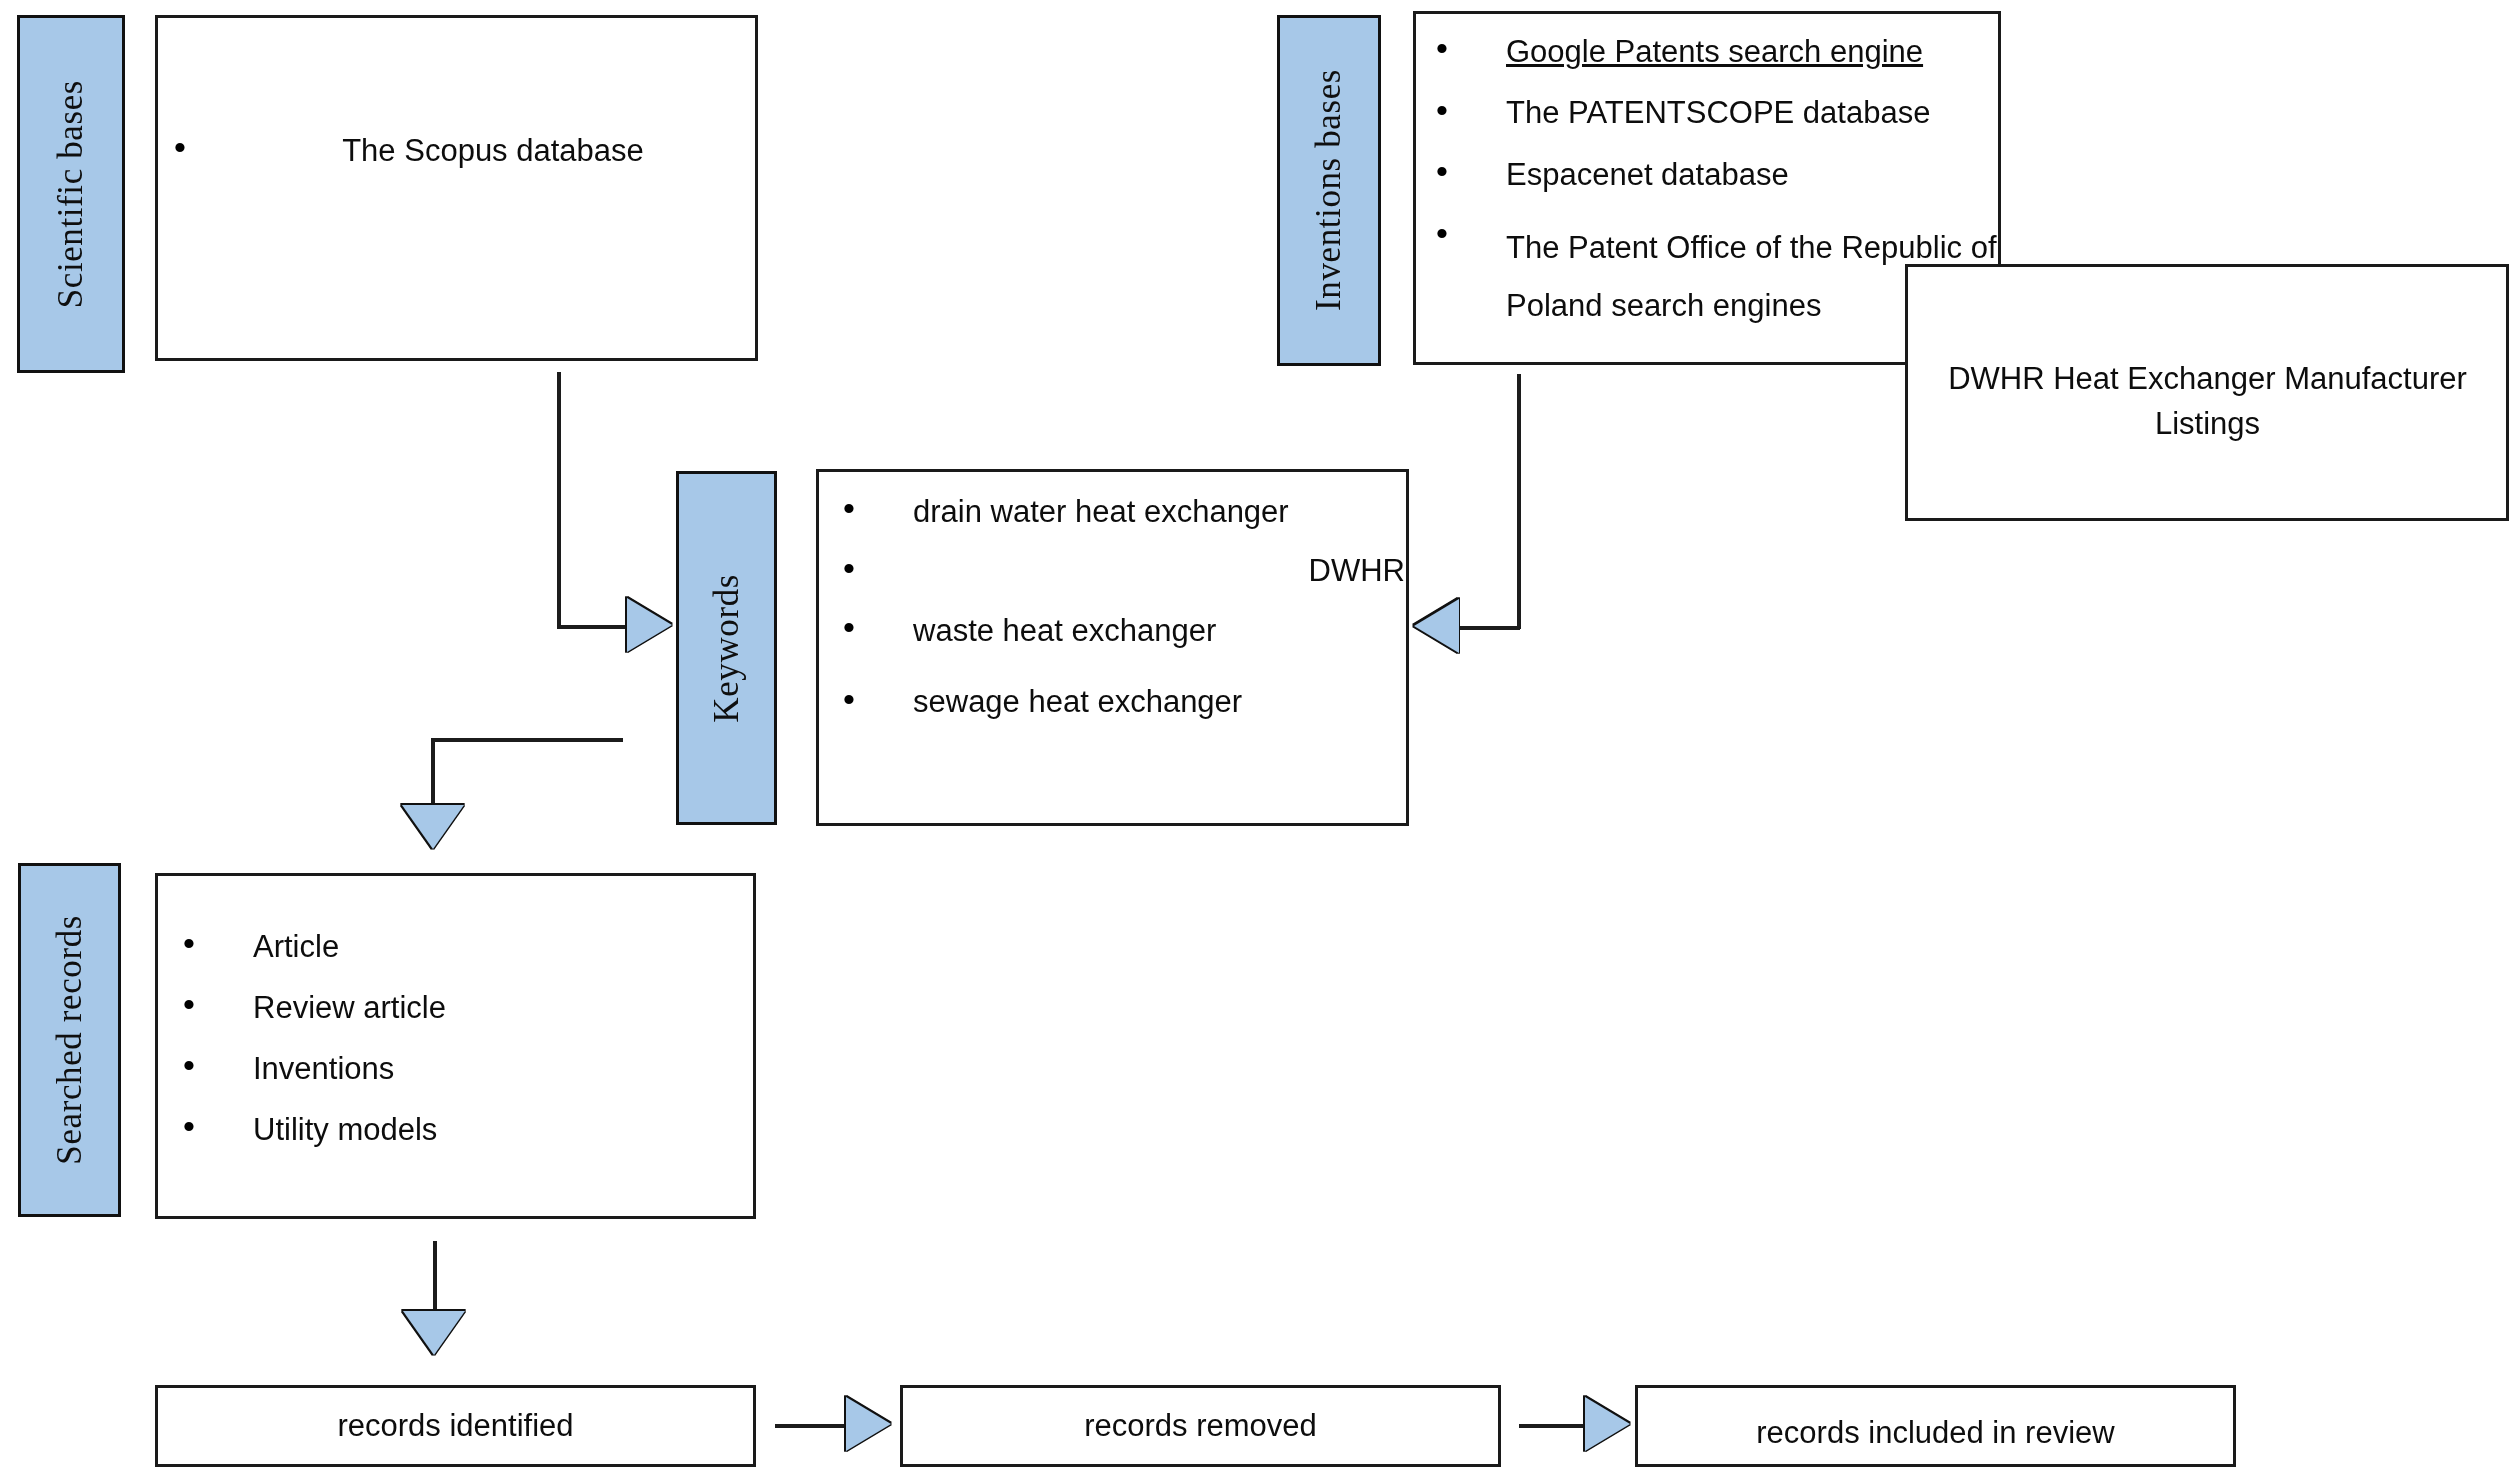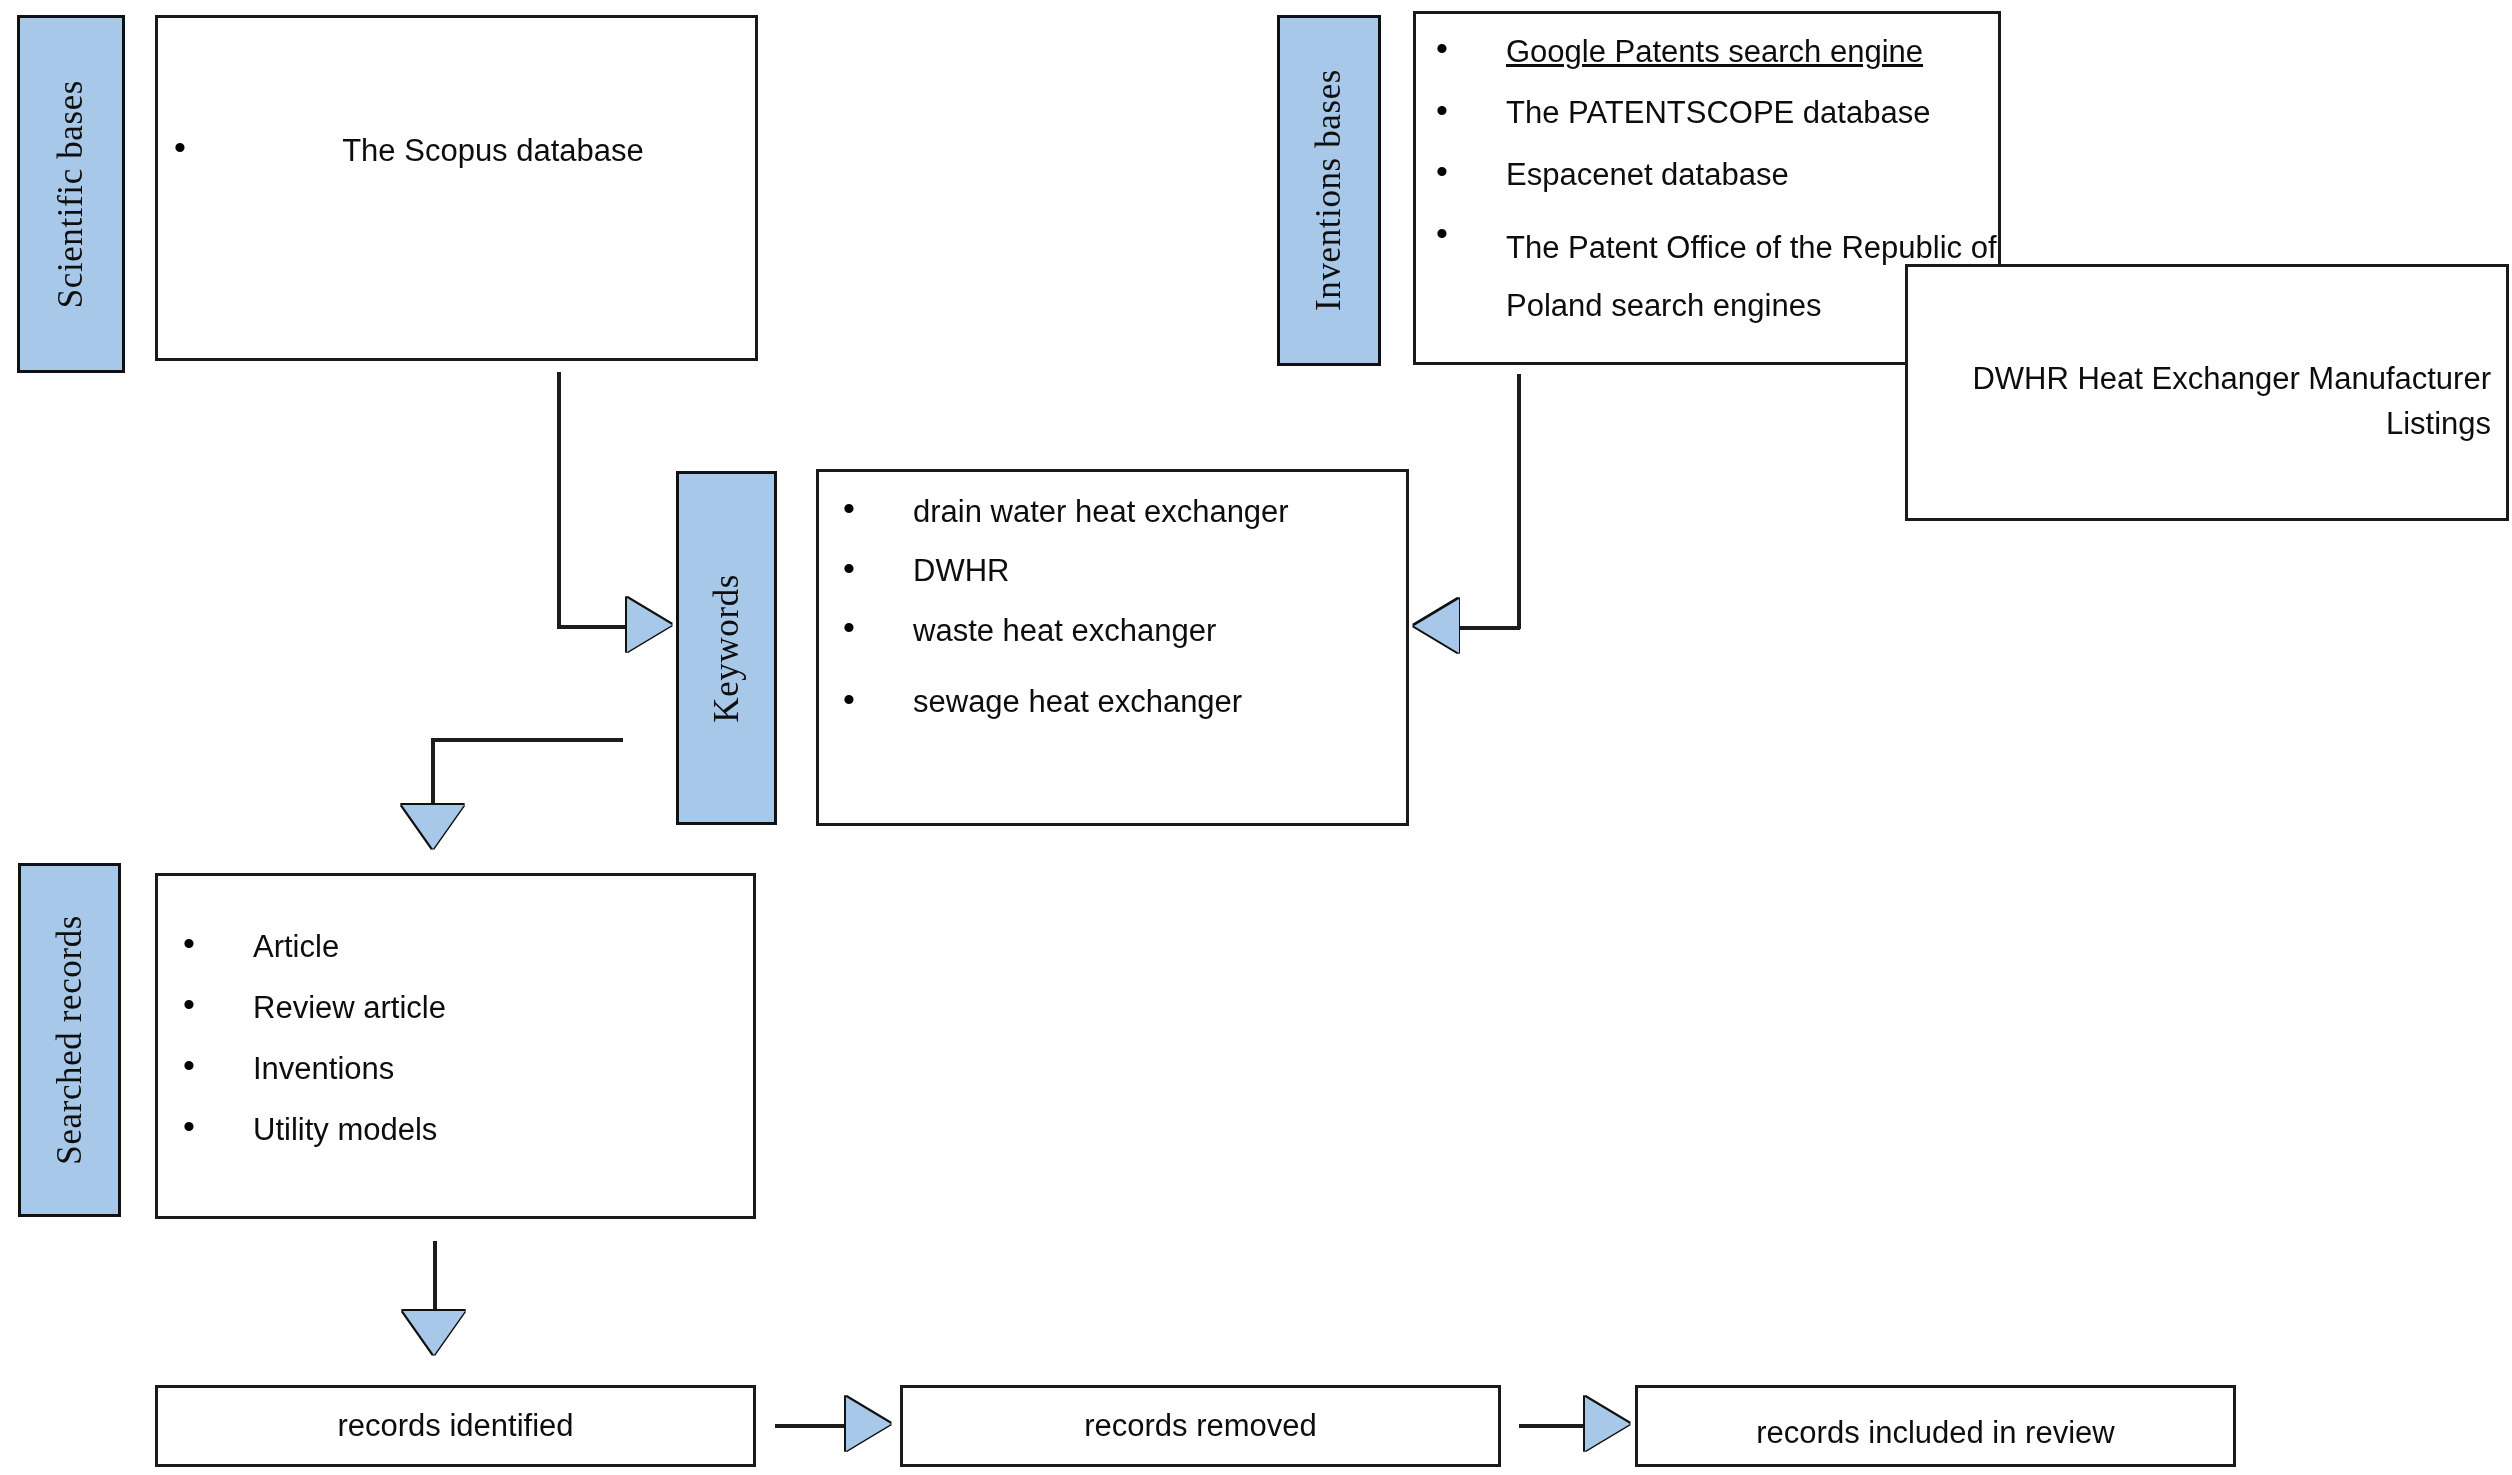--- a/index.html
+++ b/index.html
@@ -65,21 +65,21 @@
     top: -3.7px;
     font-size: 34px;
     line-height: 1;
     color: #000000;
   }
   .plain-text {
     position: absolute;
     font-family: "Liberation Sans", sans-serif;
     font-size: 31px;
     color: #0d0d0d;
-    text-align: right;
+    text-align: center;
     line-height: 1.45;
   }
   .centered-label {
     position: absolute;
     display: flex;
     align-items: center;
     justify-content: center;
     text-align: center;
     font-family: "Liberation Sans", sans-serif;
     font-size: 31px;
@@ -154,21 +154,21 @@
   <div class="box" style="left:1905px; top:264px; width:604px; height:257px;"></div>
   <div class="plain-text" style="left:1924px; top:357px; width:567px;">DWHR Heat Exchanger Manufacturer Listings</div>
 
   <div class="lbl-box" style="left:676px; top:471px; width:101px; height:354px;">
     <span class="vert-text">Keywords</span>
   </div>
 
   <div class="box" style="left:816px; top:469px; width:593px; height:357px;"></div>
   <ul class="bullets" style="left:843px; top:495px; width:562px;">
     <li style="margin-bottom:26px;">drain water heat exchanger</li>
-    <li style="margin-bottom:26px;">DWHR</li>
+    <li style="margin-bottom:26px;text-align:right;">DWHR</li>
     <li style="margin-bottom:38px;">waste heat exchanger</li>
     <li>sewage heat exchanger</li>
   </ul>
 
   <div class="lbl-box" style="left:18.3px; top:863px; width:103px; height:354px;">
     <span class="vert-text">Searched records</span>
   </div>
 
   <div class="box" style="left:155px; top:873px; width:601px; height:346px;"></div>
   <ul class="bullets" style="left:183px; top:930px; width:562px;">

